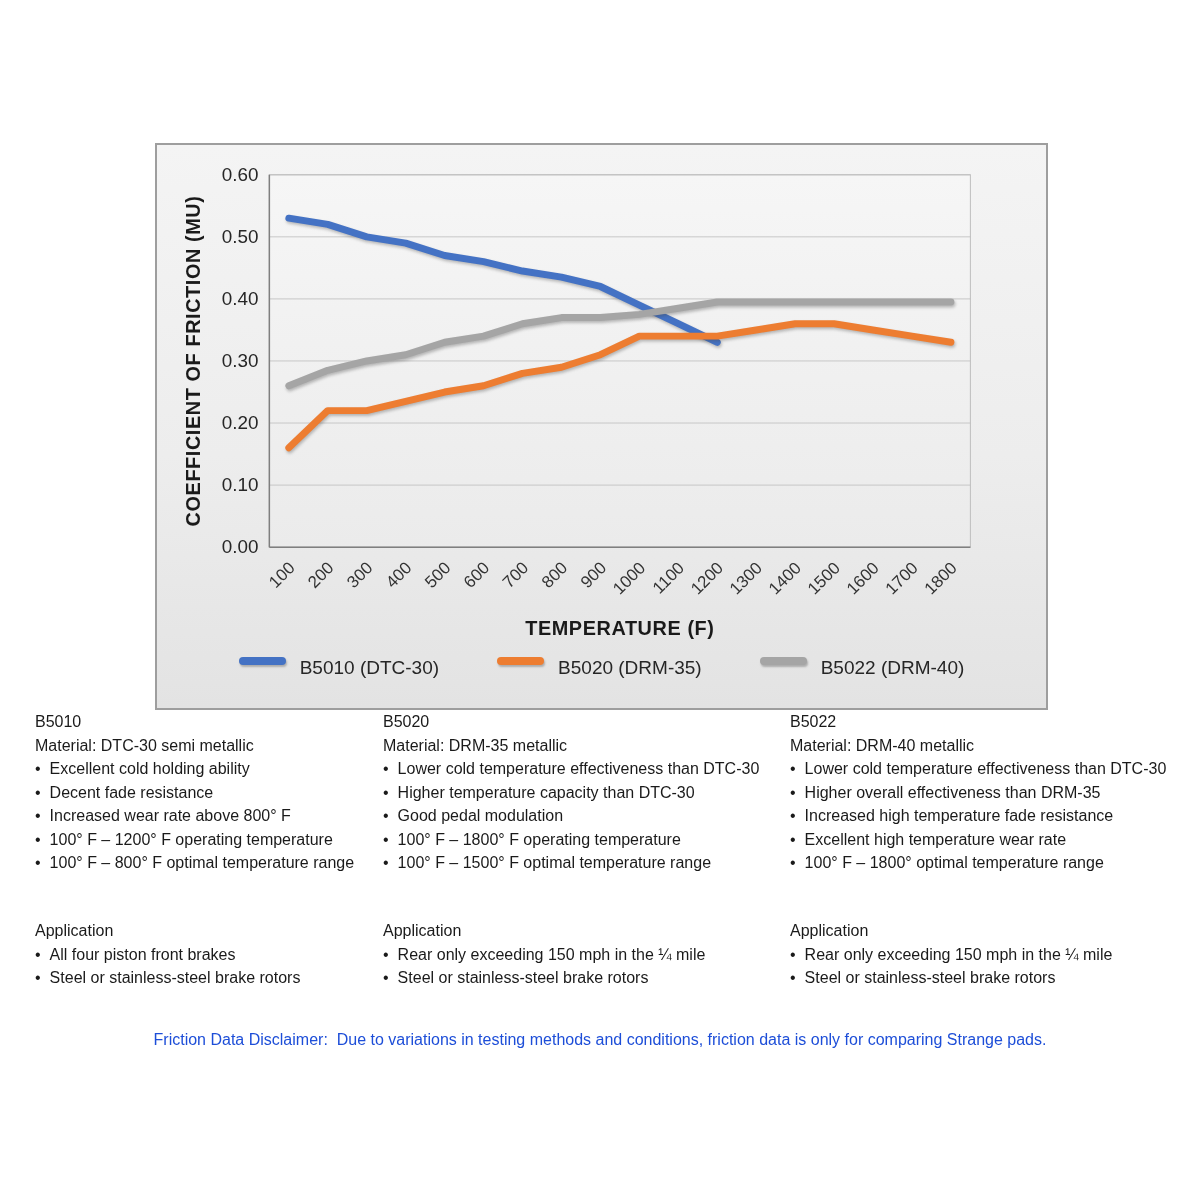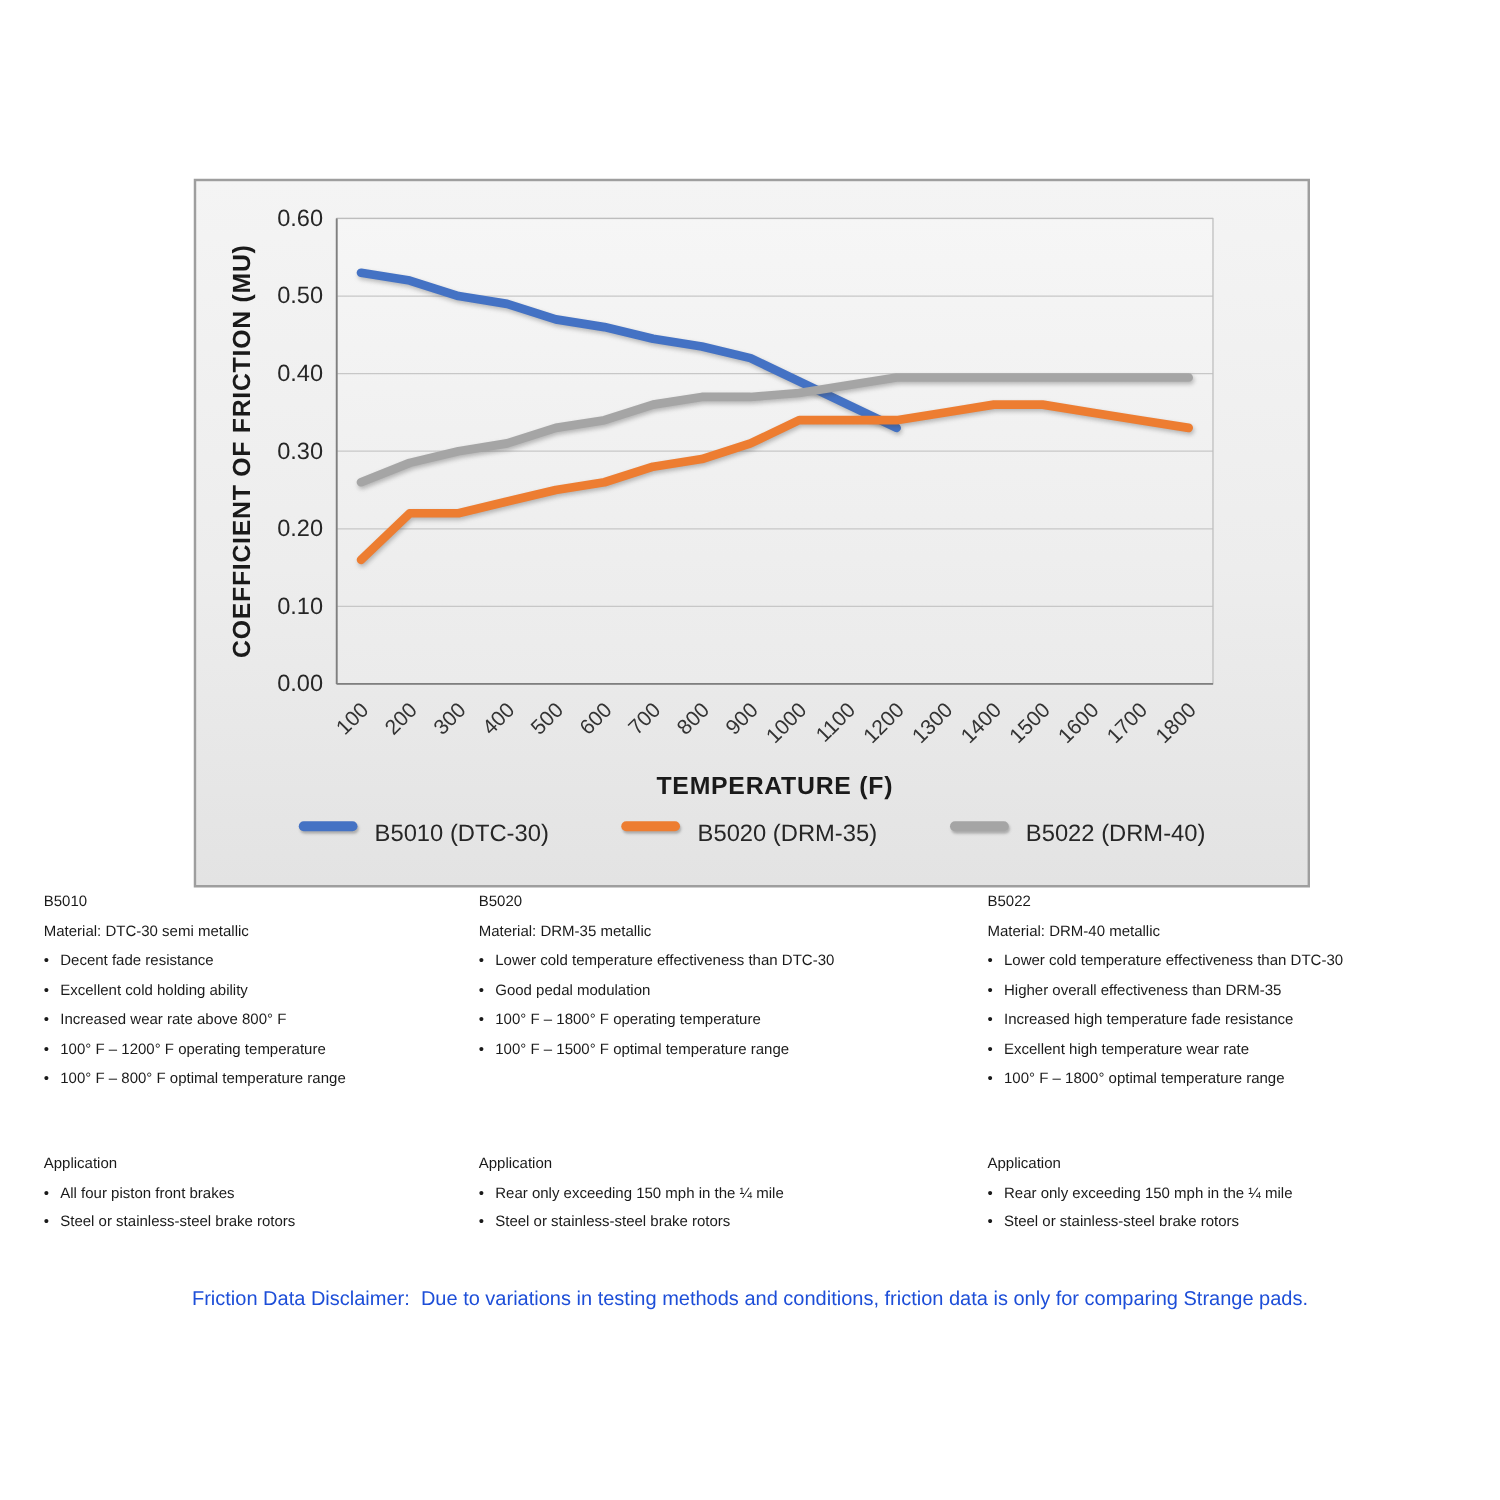--- a/index.html
+++ b/index.html
@@ -10,21 +10,21 @@
   .ytick{font-size:19px;fill:#262626;}
   .xtick{font-size:17px;fill:#333333;}
   .axis-title{font-size:20px;font-weight:bold;fill:#1a1a1a;letter-spacing:.6px;}
   .series{fill:none;stroke-width:7;stroke-linecap:round;stroke-linejoin:round;
     filter:drop-shadow(1px 2.5px 1.5px rgba(70,70,70,.35));}
   .legend{position:absolute;left:0;right:0;top:512px;display:flex;justify-content:center;
     align-items:center;gap:58px;}
   .legend-item{display:flex;align-items:flex-start;gap:14px;}
   .legend-swatch{width:47px;height:8px;border-radius:4px;box-shadow:1px 2px 2px rgba(70,70,70,.35);}
   .legend-label{font-size:19px;color:#262626;}
-  .info-col{position:absolute;top:710px;font-size:12px;line-height:23.5px;}
+  .info-col{position:absolute;top:710px;font-size:16px;line-height:23.5px;}
   .col-title{white-space:nowrap;}
   .col-line{white-space:nowrap;}
   ul.bullets{margin:0;padding:0;list-style:none;}
   ul.bullets li{white-space:nowrap;}
   ul.bullets li::before{content:"\2022";margin-right:9px;}
   .apps{position:absolute;top:209px;left:0;}
   .disclaimer{position:absolute;left:0;top:1031px;width:1200px;text-align:center;
     font-size:16px;color:#1d4ed8;white-space:pre-wrap;}
 </style>
 </head>
@@ -93,42 +93,43 @@
         <span class="legend-label">B5022 (DRM-40)</span>
       </div>
     </div>
 </div>
 
 <div class="info-col" style="left:35px;width:345px;">
   <div class="specs">
     <div class="col-title">B5010</div>
     <div class="col-line">Material: DTC-30 semi metallic</div>
     <ul class="bullets">
+        <li>Excellent cold holding ability</li>
         <li>Decent fade resistance</li>
-        <li>Excellent cold holding ability</li>
         <li>Increased wear rate above 800° F</li>
         <li>100° F – 1200° F operating temperature</li>
         <li>100° F – 800° F optimal temperature range</li>
       </ul>
   </div>
   <div class="apps">
     <div class="col-line">Application</div>
     <ul class="bullets">
         <li>All four piston front brakes</li>
         <li>Steel or stainless-steel brake rotors</li>
       </ul>
   </div>
 </div>
 
 <div class="info-col" style="left:383px;width:400px;">
   <div class="specs">
     <div class="col-title">B5020</div>
     <div class="col-line">Material: DRM-35 metallic</div>
     <ul class="bullets">
         <li>Lower cold temperature effectiveness than DTC-30</li>
+        <li>Higher temperature capacity than DTC-30</li>
         <li>Good pedal modulation</li>
         <li>100° F – 1800° F operating temperature</li>
         <li>100° F – 1500° F optimal temperature range</li>
       </ul>
   </div>
   <div class="apps">
     <div class="col-line">Application</div>
     <ul class="bullets">
         <li>Rear only exceeding 150 mph in the ¼ mile</li>
         <li>Steel or stainless-steel brake rotors</li>

